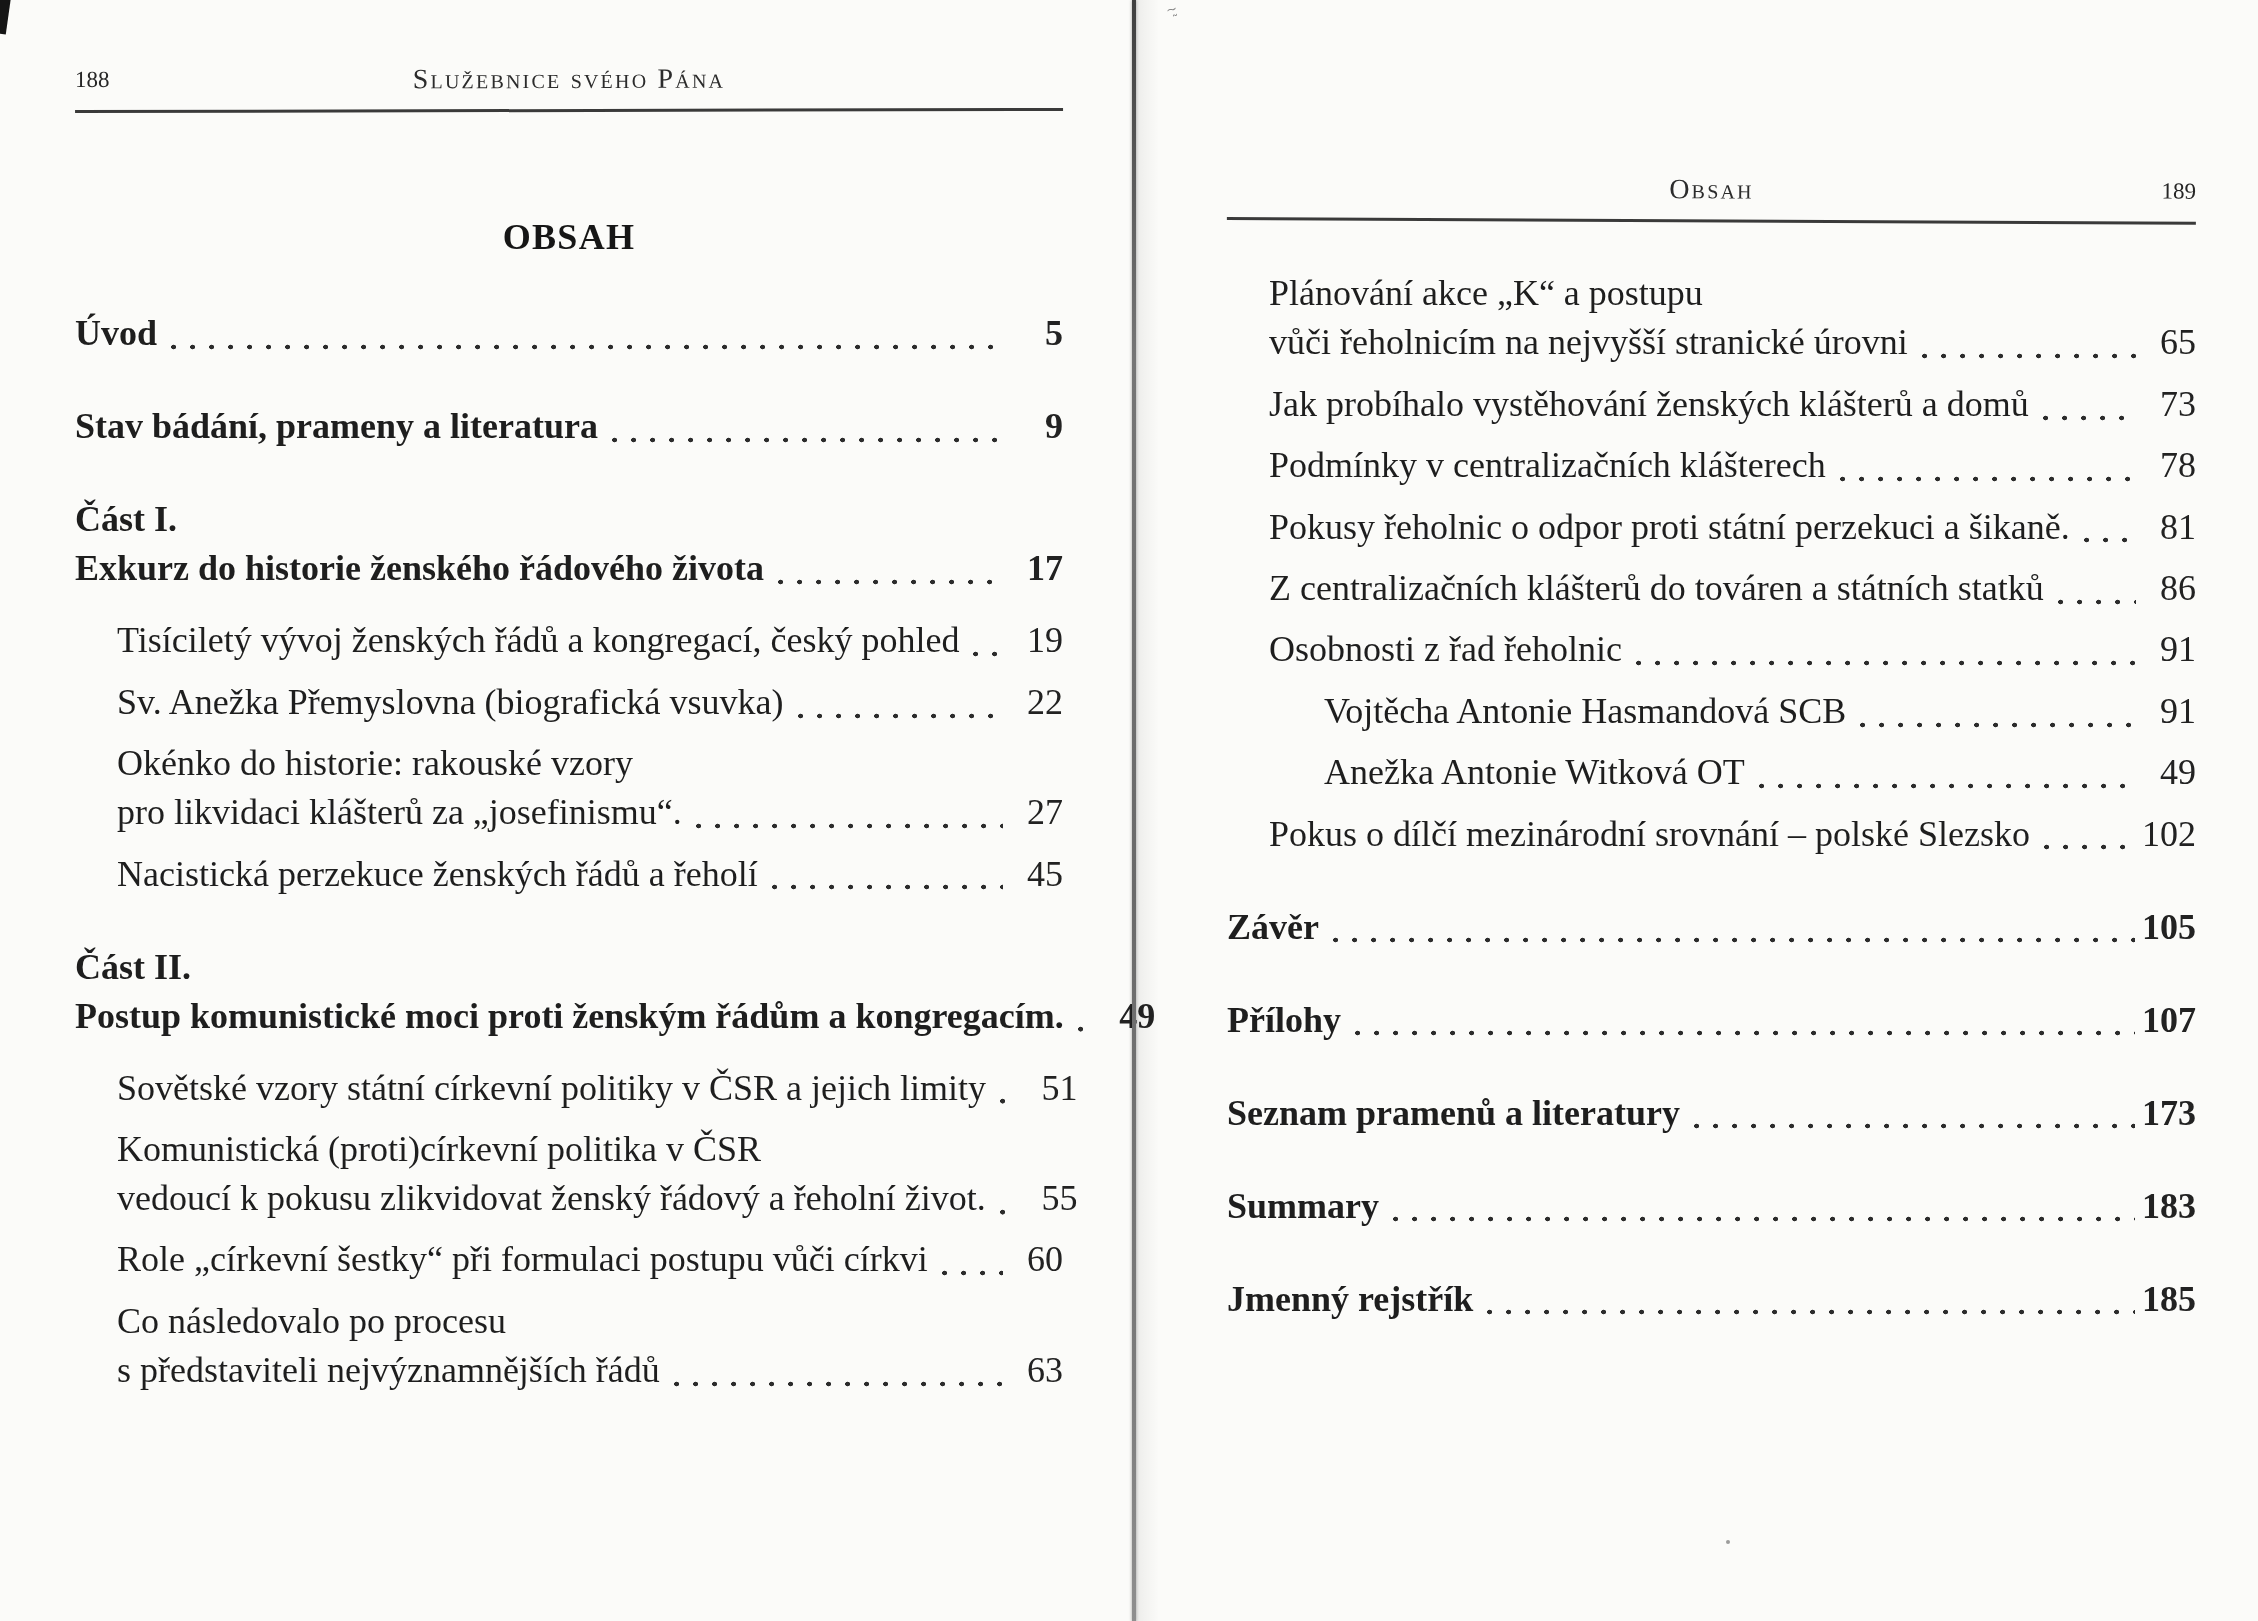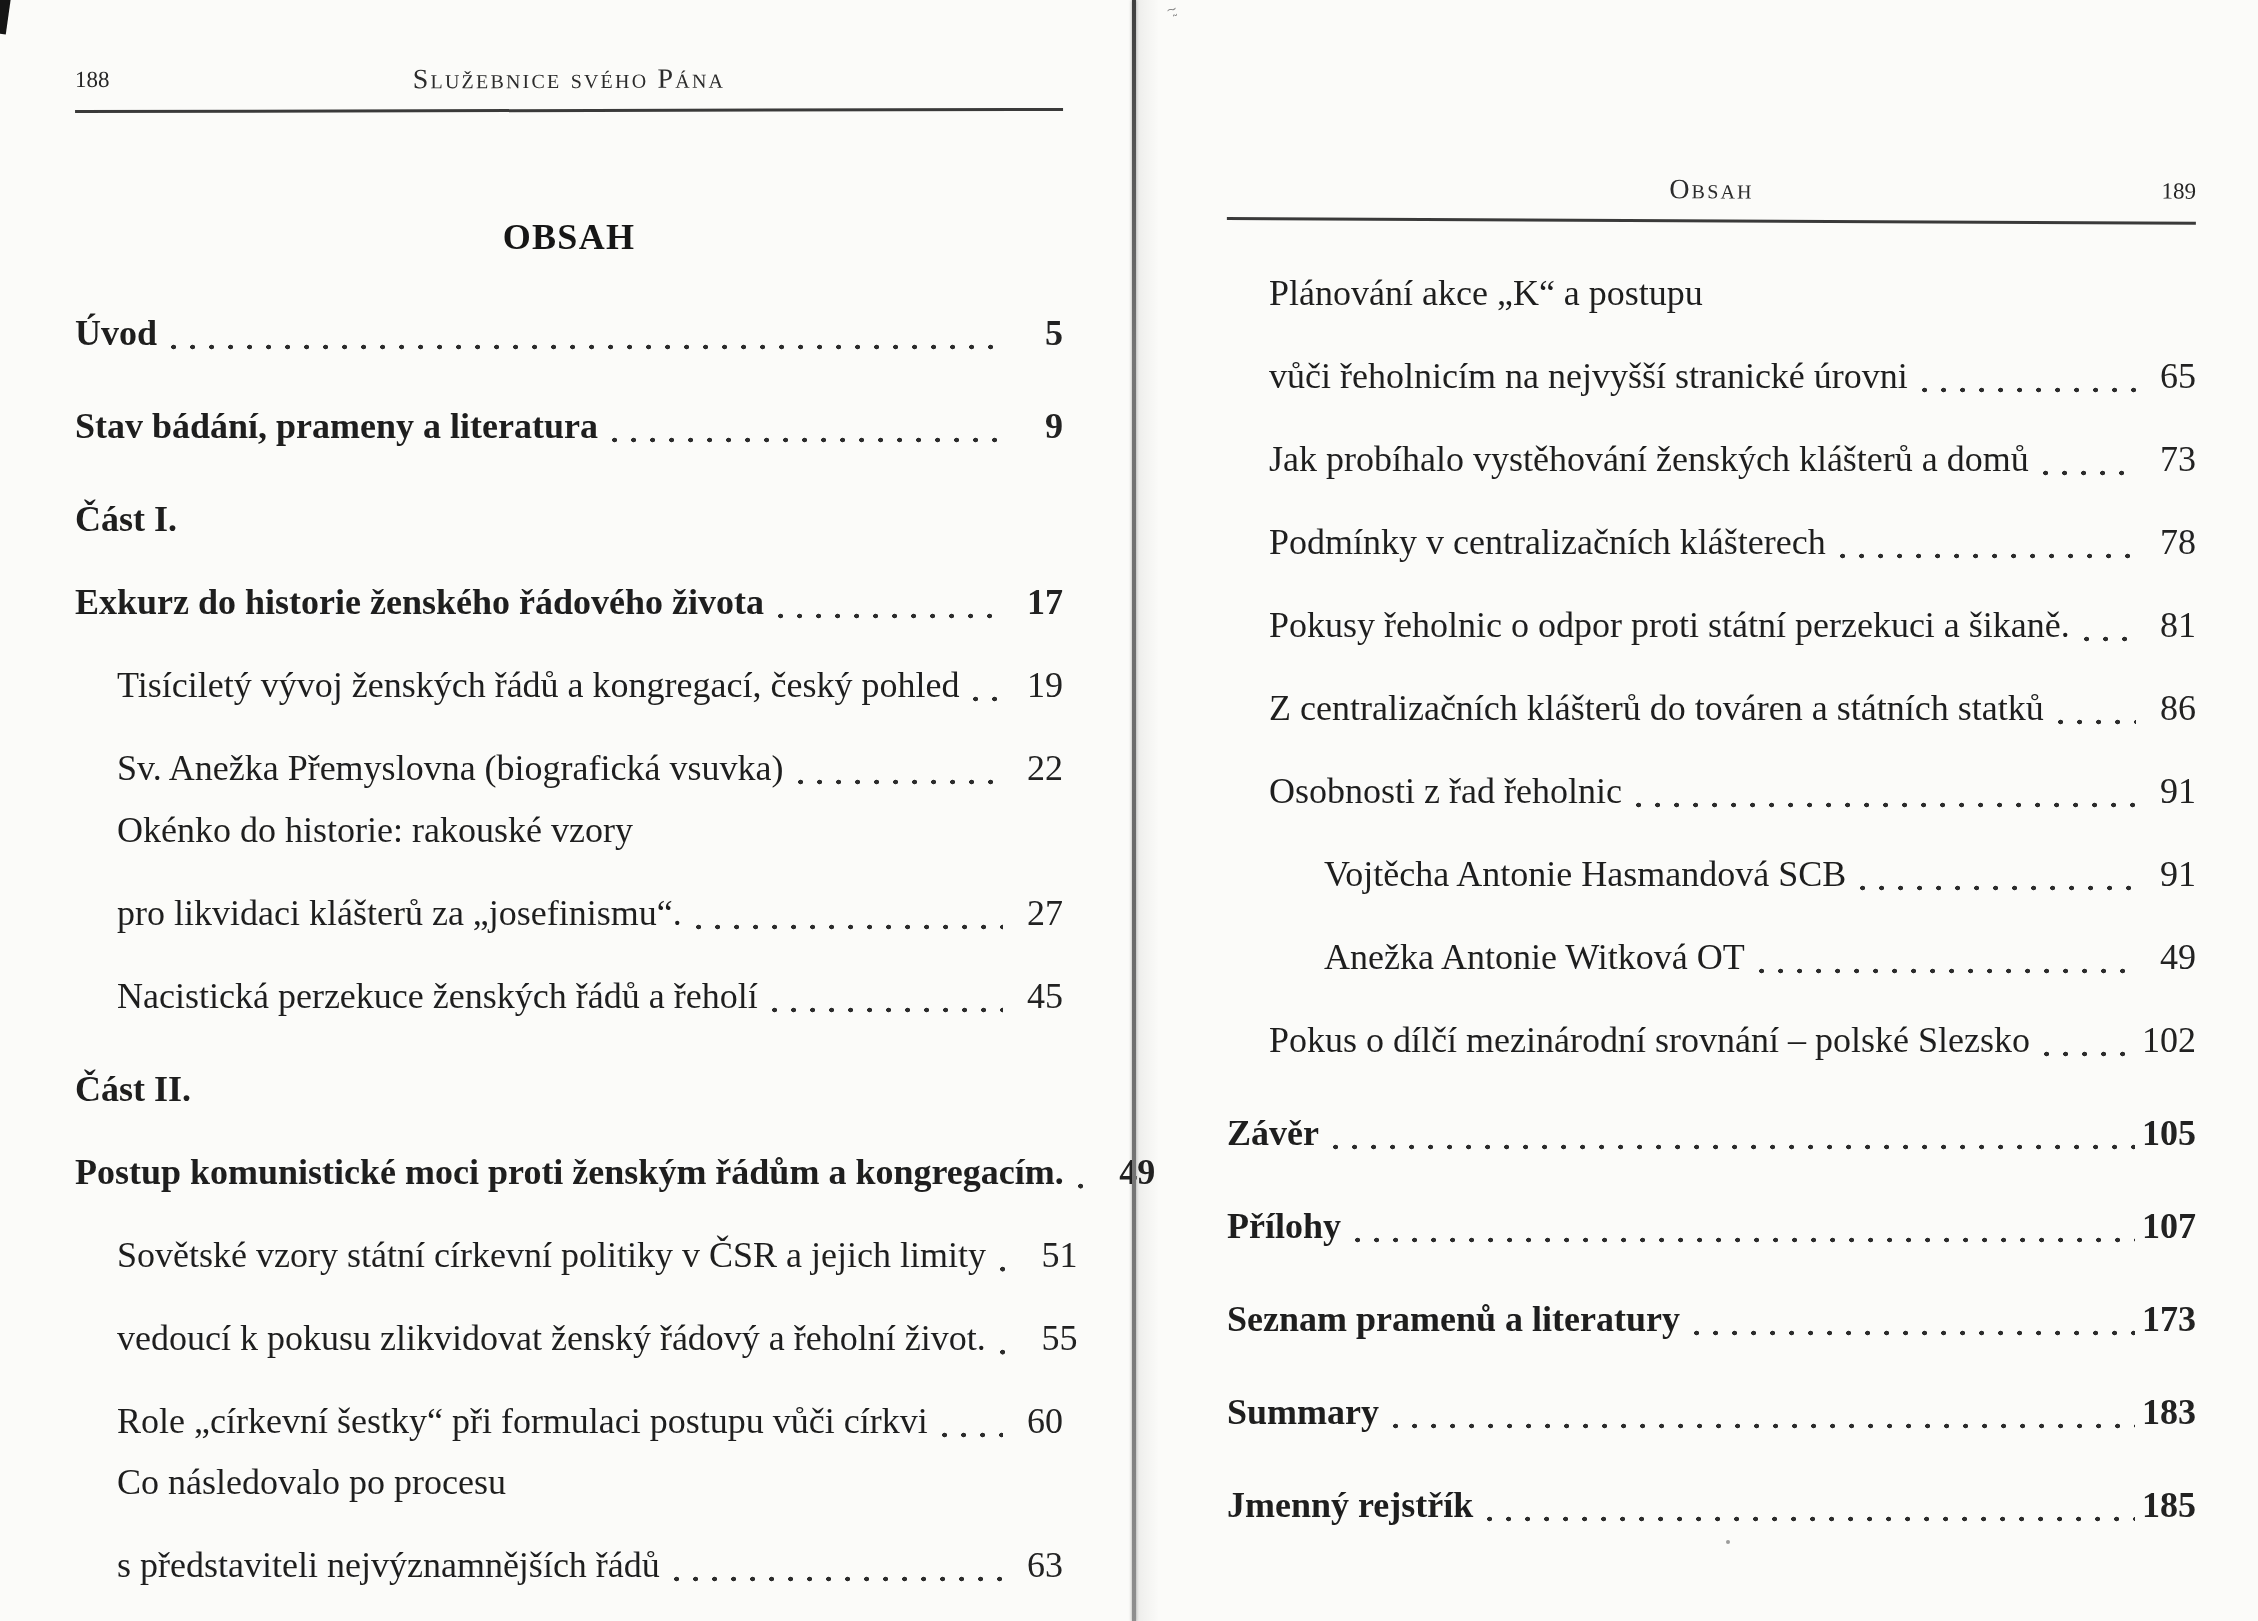--- a/index.html
+++ b/index.html
@@ -73,21 +73,21 @@
   
   .toc-list{margin-top:49px;}
   .page-left .toc-list{margin-top:0;}
   .toc-entry{margin:0 0 12.4px 0;font-size:36px;line-height:49px;}
   .toc-entry.bold{font-weight:bold;}
   .toc-entry.gap-lg{margin-top:44px;}
   .toc-entry.gap-md{margin-top:23px;}
   .toc-entry.ind1{padding-left:42px;}
   .toc-entry.ind2{padding-left:97px;}
   .toc-line{white-space:nowrap;}
-  .toc-rowline{display:flex;align-items:center;margin-top:34px;}
+  .toc-rowline{display:flex;align-items:center;}
   .toc-text{white-space:nowrap;flex:0 0 auto;}
   .dot-leader{
     flex:1 1 auto;
     align-self:flex-end;
     height:6.2px;
     margin:0 7px 8px 14px;
     background-image:radial-gradient(circle at 2.6px 3.1px,#2c2c2c 2.2px,rgba(0,0,0,0) 2.7px);
     background-size:19px 6.2px;
     background-repeat:repeat-x;
     min-width:17.6px;
@@ -167,20 +167,21 @@
           </div>
         </div>
         <div class="toc-entry ind1 gap-md">
           <div class="toc-rowline">
             <span class="toc-text">Sovětské vzory státní církevní politiky v ČSR a jejich limity</span>
             <span class="dot-leader"></span>
             <span class="toc-page">51</span>
           </div>
         </div>
         <div class="toc-entry ind1">
+          <div class="toc-line">Komunistická (proti)církevní politika v ČSR</div>
           <div class="toc-rowline">
             <span class="toc-text">vedoucí k pokusu zlikvidovat ženský řádový a řeholní život.</span>
             <span class="dot-leader"></span>
             <span class="toc-page">55</span>
           </div>
         </div>
         <div class="toc-entry ind1">
           <div class="toc-rowline">
             <span class="toc-text">Role „církevní šestky“ při formulaci postupu vůči církvi</span>
             <span class="dot-leader"></span>

